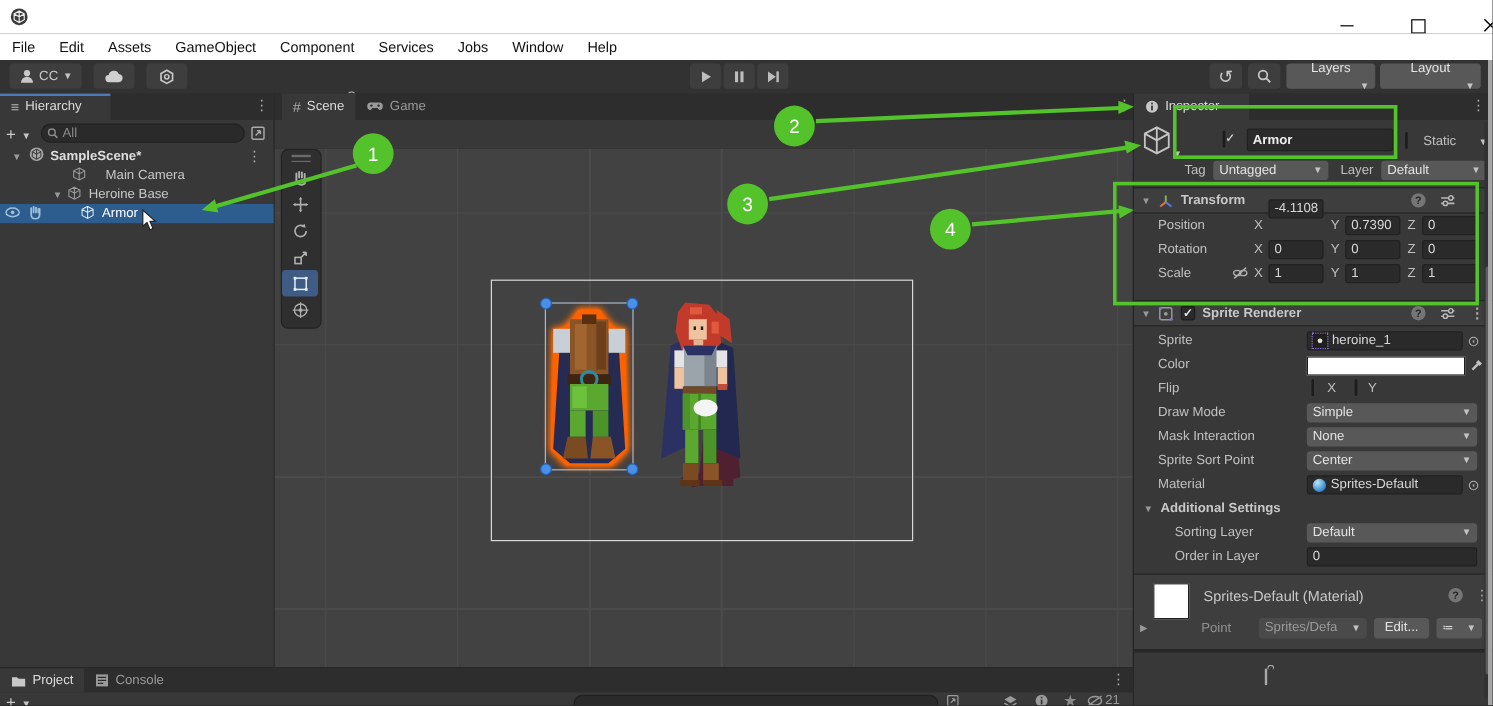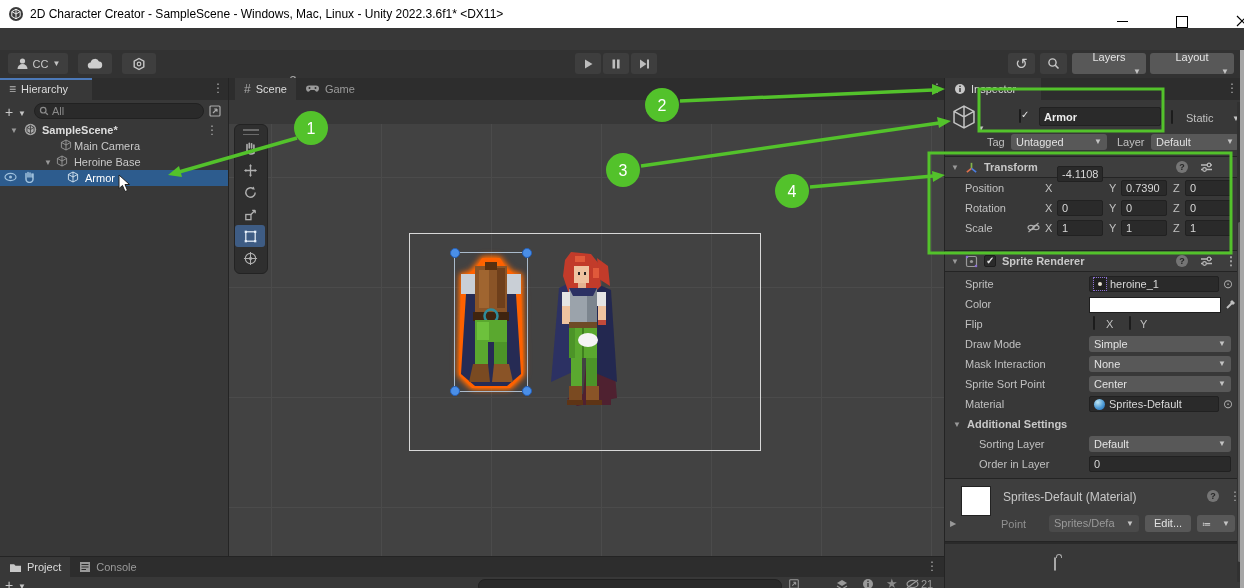--- a/index.html
+++ b/index.html
@@ -66,34 +66,36 @@
 
 <div id="app">
 
   <div class="abs titlebar flex">
     <span class="abs" style="left:8px;top:6px;">
       <svg width="16" height="16" viewBox="0 0 16 16">
           <circle cx="8" cy="8" r="7" fill="#3A3A3A"></circle>
           <path d="M8 3.2 12.2 5.6 12.2 10.4 8 12.8 3.8 10.4 3.8 5.6 Z M8 3.2 V8 M3.8 5.6 8 8 12.2 5.6 M8 12.8 V8" stroke="#EDEDED" stroke-width="1" fill="none"></path>
         </svg>
     </span>
-    <span class="abs" style="left:30px;top:7px;">2D Character Creator - SampleScene - Windows, Mac, Linux - Unity 2022.3.6f1* &lt;DX11&gt;</span>
     <span class="abs winbtn" style="left:1116px;top:7px;">
         <span style="position:absolute;left:1px;top:7px;width:11px;border-top:1px solid #000;"></span>
       </span>
     <span class="abs winbtn" style="left:1161px;top:7px;">
         <span style="position:absolute;left:1px;top:2px;width:10px;height:10px;border:1px solid #000;"></span>
       </span>
     <span class="abs winbtn" style="left:1207px;top:7px;">
       <svg width="14" height="14" viewBox="0 0 14 14">
           <path d="M2 2 12 12 M12 2 2 12" stroke="#000" stroke-width="1.2"></path>
         </svg>
     </span>
   </div>
 
+  <div class="abs menubar">
+    <span>File</span><span>Edit</span><span>Assets</span><span>GameObject</span><span>Component</span><span>Services</span><span>Jobs</span><span>Window</span><span>Help</span>
+  </div>
 
   <div class="abs utoolbar">
     <div class="tbtn" style="left:8px;width:60px;">
       <svg width="13" height="13" viewBox="0 0 13 13">
           <circle cx="6.5" cy="4" r="2.6" fill="#C8C8C8"></circle>
           <path d="M1.5 12 a5 5 0 0 1 10 0 z" fill="#C8C8C8"></path>
         </svg>
       <span>CC</span>
         <span class="caret">▼</span>
     </div>
@@ -180,21 +182,21 @@
       </span>
       <span style="margin-left:5px;font-weight:bold;color:#DEDEDE;">SampleScene*</span>
       <span class="kebab" style="margin-left:auto;margin-right:10px;">⋮</span>
     </div>
     <div class="treerow" style="top:60px;">
       <span style="margin-left:60px;">
         <svg width="12" height="12" viewBox="0 0 12 12">
             <path d="M6 1 10.6 3.4 10.6 8.6 6 11 1.4 8.6 1.4 3.4 Z M6 1 V6 M1.4 3.4 6 6 10.6 3.4 M6 11 V6" stroke="#9A9A9A" stroke-width="0.9" fill="none"></path>
           </svg>
       </span>
-      <span style="margin-left:2px;">Main Camera</span>
+      <span style="margin-left:16px;">Main Camera</span>
     </div>
     <div class="treerow" style="top:76px;">
       <span class="fold" style="margin-left:44px;">▼</span>
       <span style="margin-left:4px;">
         <svg width="12" height="12" viewBox="0 0 12 12">
             <path d="M6 1 10.6 3.4 10.6 8.6 6 11 1.4 8.6 1.4 3.4 Z M6 1 V6 M1.4 3.4 6 6 10.6 3.4 M6 11 V6" stroke="#9A9A9A" stroke-width="0.9" fill="none"></path>
           </svg>
       </span>
       <span style="margin-left:6px;">Heroine Base</span>
     </div>

